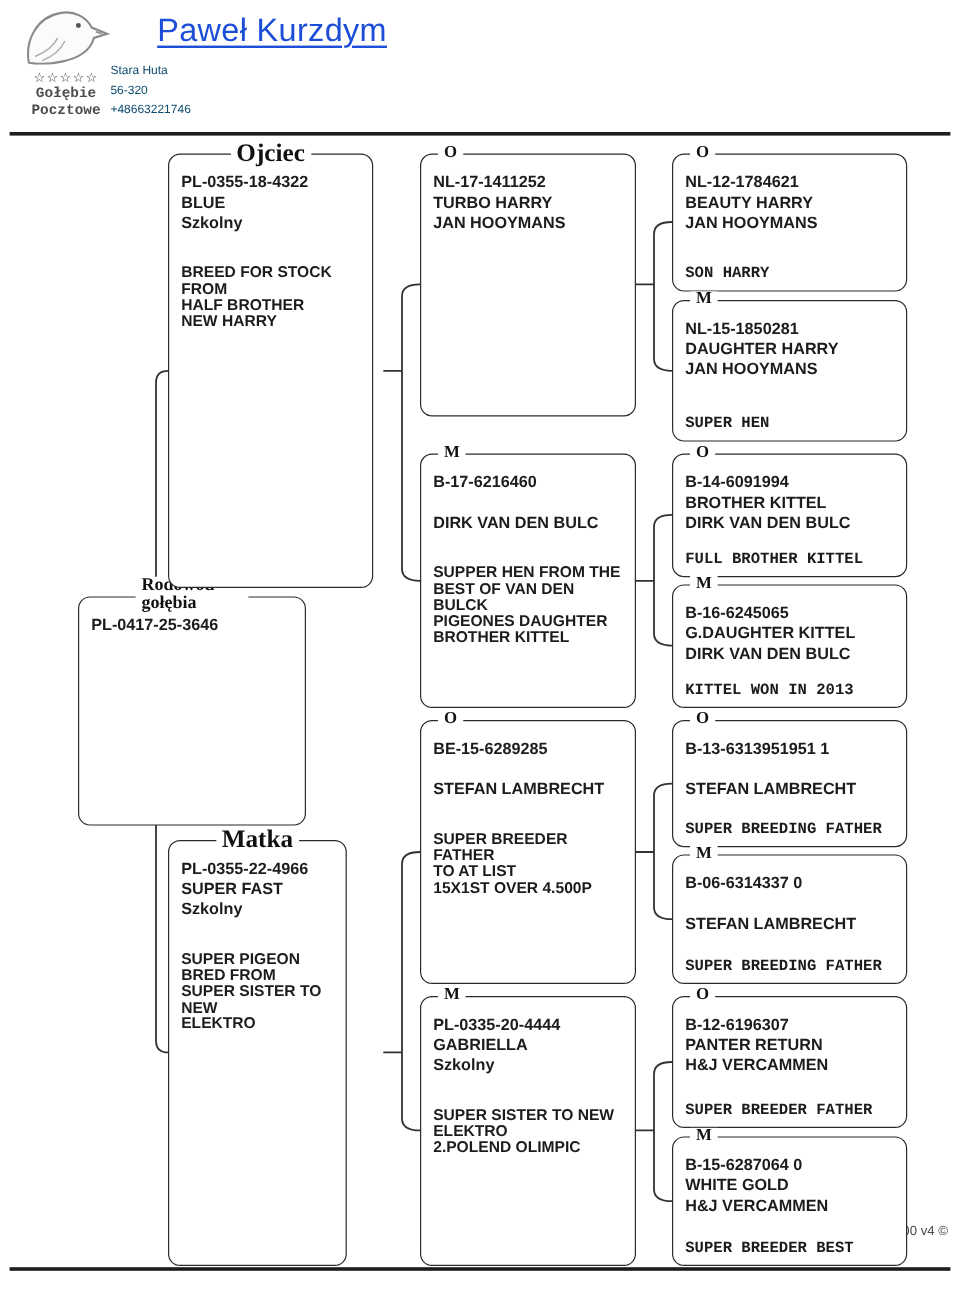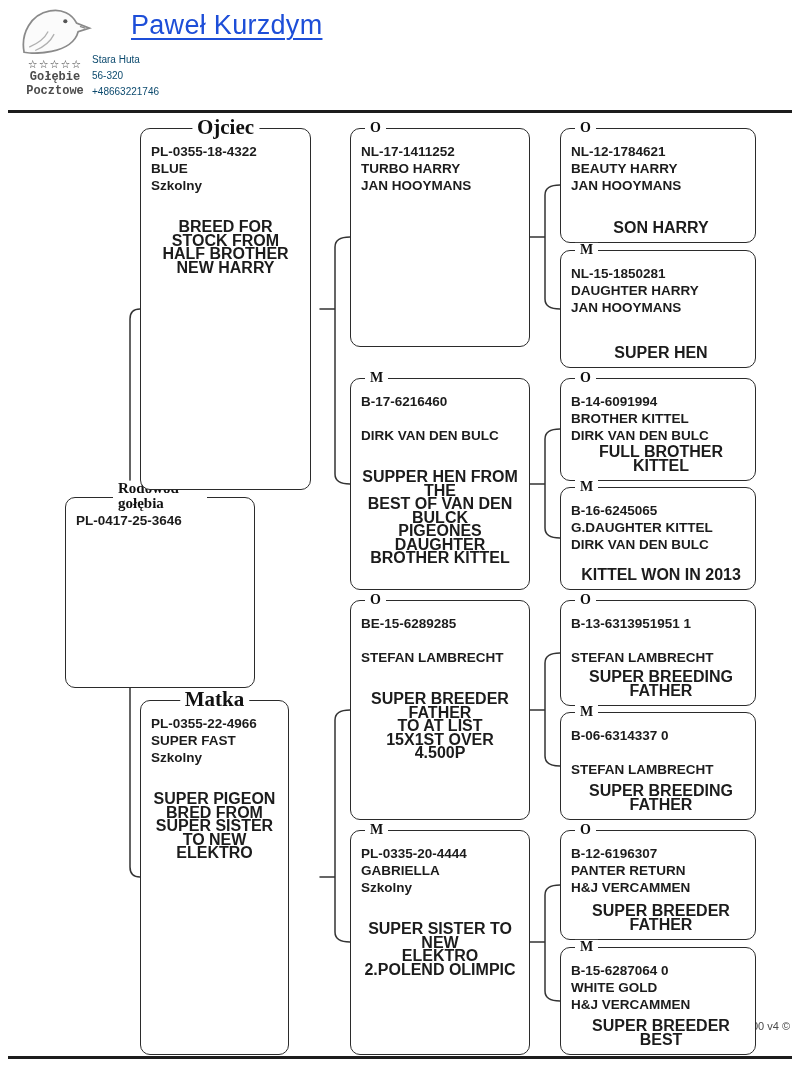--- a/index.html
+++ b/index.html
@@ -21,22 +21,22 @@
   
   svg.links { position:absolute; left:0; top:0; z-index:1; }
   .pbox { position:absolute; background:#fff; border:1.6px solid #2b2b2b; border-radius:10px;
           padding:14px 10px 8px 10px; z-index:2; }
   .gtag { position:absolute; top:0; left:14px; transform:translateY(-58%); background:#fff; padding:0 5px;
           font-family:"Liberation Serif", serif; font-weight:bold; font-size:14px; line-height:1; color:#111; }
   .gtag.center { left:50%; transform:translate(-50%,-58%); }
   .gtag.big { font-size:21px; }
   .gtag.med { font-size:15px; }
   .line { font-size:13.5px; font-weight:bold; line-height:17px; min-height:17px; white-space:nowrap; }
-  .comment { margin-top:26px; font-size:16px; font-weight:bold; line-height:13.5px; white-space:pre-line;text-align:center; }
-  .comment.bottom { position:absolute; left:10px; right:4px; bottom:8px; margin-top:16px; }
+  .comment { margin-top:26px; font-size:13px; font-weight:bold; line-height:13.5px; white-space:pre-line; }
+  .comment.bottom { position:absolute; left:10px; right:4px; bottom:8px; margin-top:16px;font-family:Liberation Mono, monospace; }
 </style>
 </head>
 <body>
 
 <div class="page">
 
   <div class="logo">
     <svg width="86" height="50" viewBox="0 0 100 58">
       <path d="M14,56 C10,34 22,12 44,8 C58,5 70,12 75,22 L90,28 L77,32 C74,44 62,52 46,55 C36,57 24,58 14,56 Z" fill="#fbfbfb" stroke="#8a8a8a" stroke-width="2"></path>
       <path d="M20,50 C30,46 38,40 42,32 M27,54 C37,50 45,43 49,35" fill="none" stroke="#b0b0b0" stroke-width="1.5"></path>

